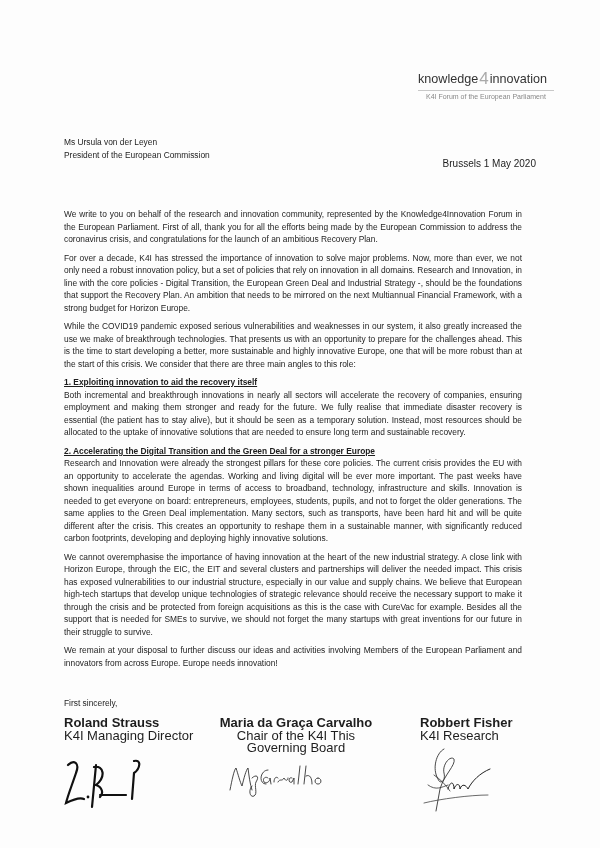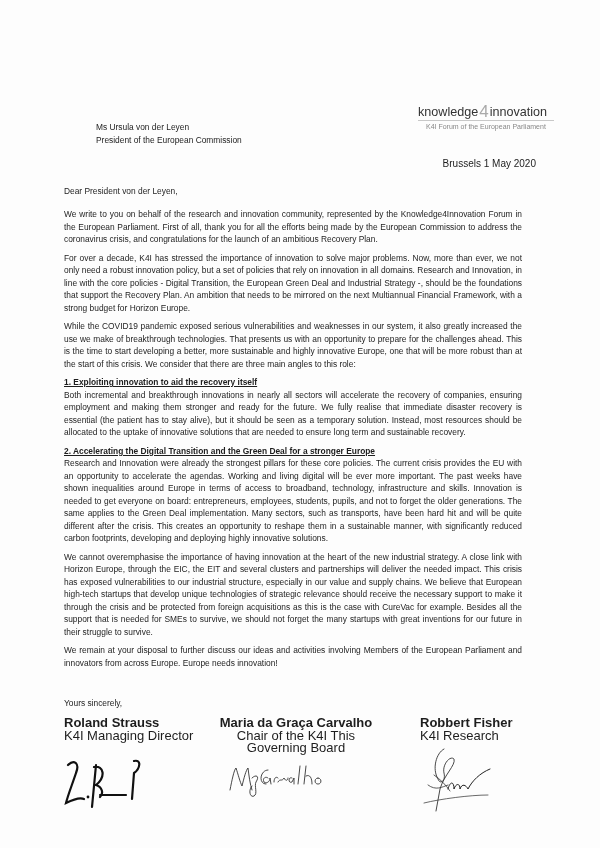--- a/index.html
+++ b/index.html
@@ -2,27 +2,27 @@
 <html><head>
 <meta charset="utf-8">
 <style>
   html, body { margin:0; padding:0; }
   body {
     width:600px; height:848px; background:#ffffff; position:relative; overflow:hidden;
     font-family:"Liberation Sans", "DejaVu Sans", sans-serif; color:#1a1a1a;
   }
   .page { position:absolute; left:0; top:0; width:600px; height:848px; background:#fdfdfd; }
   .logo { position:absolute; left:418px; top:68px; width:140px; text-align:left; }
-  .logo-main { font-size:12.6px; color:#333; letter-spacing:0; white-space:nowrap; line-height:14px;margin-top:36px; }
+  .logo-main { font-size:12.6px; color:#333; letter-spacing:0; white-space:nowrap; line-height:20px; }
   .logo-four { font-size:17px; color:#aaa; font-weight:300; margin:0 1px; position:relative; top:1px; }
   .logo-rule { height:1px; background:#c8c8c8; margin:1px 0 1px 0; width:136px; }
   .logo-sub { font-size:7px; color:#888; white-space:nowrap; padding-left:8px; line-height:9px; }
 
   .text { position:absolute; left:64px; width:474px; font-size:8.4px; line-height:12.5px; color:#1d1d1d; }
-  .addr { top:121px;margin-left:32px; }
+  .addr { top:136px; }
   .date { position:absolute; top:158px; left:420px; width:116px; text-align:right; font-size:10px; color:#1d1d1d; }
   .salut { top:185px; }
   .body-block { top:208px; }
   .p { margin:0 16px 6px 0; text-align:justify; }
   .h { font-weight:bold; margin:0;text-decoration:underline; }
   .closing { top:697px; }
 
   .sig-col { position:absolute; top:717px; font-size:13px; line-height:12.5px; color:#1d1d1d; }
   .sig-name { font-weight:bold; }
   .sig1 { left:64px; }
@@ -45,21 +45,20 @@
     <div class="logo-sub">K4I Forum of the European Parliament</div>
   </div>
 
   <div class="text addr">
     <div>Ms Ursula von der Leyen</div>
     <div>President of the European Commission</div>
   </div>
 
   <div class="date">Brussels 1 May 2020</div>
 
-  <div class="text salut">Dear President von der Leyen,</div>
 
   <div class="text body-block">
     <p class="p">We write to you on behalf of the research and innovation community, represented by the Knowledge4Innovation Forum in the European Parliament. First of all, thank you for all the efforts being made by the European Commission to address the coronavirus crisis, and congratulations for the launch of an ambitious Recovery Plan.</p>
     <p class="p">For over a decade, K4I has stressed the importance of innovation to solve major problems. Now, more than ever, we not only need a robust innovation policy, but a set of policies that rely on innovation in all domains. Research and Innovation, in line with the core policies - Digital Transition, the European Green Deal and Industrial Strategy -, should be the foundations that support the Recovery Plan. An ambition that needs to be mirrored on the next Multiannual Financial Framework, with a strong budget for Horizon Europe.</p>
     <p class="p">While the COVID19 pandemic exposed serious vulnerabilities and weaknesses in our system, it also greatly increased the use we make of breakthrough technologies. That presents us with an opportunity to prepare for the challenges ahead. This is the time to start developing a better, more sustainable and highly innovative Europe, one that will be more robust than at the start of this crisis. We consider that there are three main angles to this role:</p>
 
     <div>
       <p class="h">1. Exploiting innovation to aid the recovery itself</p>
       <p class="p">Both incremental and breakthrough innovations in nearly all sectors will accelerate the recovery of companies, ensuring employment and making them stronger and ready for the future. We fully realise that immediate disaster recovery is essential (the patient has to stay alive), but it should be seen as a temporary solution. Instead, most resources should be allocated to the uptake of innovative solutions that are needed to ensure long term and sustainable recovery.</p>
     </div>
@@ -67,21 +66,21 @@
       <p class="h">2. Accelerating the Digital Transition and the Green Deal for a stronger Europe</p>
       <p class="p">Research and Innovation were already the strongest pillars for these core policies. The current crisis provides the EU with an opportunity to accelerate the agendas. Working and living digital will be ever more important. The past weeks have shown inequalities around Europe in terms of access to broadband, technology, infrastructure and skills. Innovation is needed to get everyone on board: entrepreneurs, employees, students, pupils, and not to forget the older generations. The same applies to the Green Deal implementation. Many sectors, such as transports, have been hard hit and will be quite different after the crisis. This creates an opportunity to reshape them in a sustainable manner, with significantly reduced carbon footprints, developing and deploying highly innovative solutions.</p>
     </div>
     <div>
       <p class="p">We cannot overemphasise the importance of having innovation at the heart of the new industrial strategy. A close link with Horizon Europe, through the EIC, the EIT and several clusters and partnerships will deliver the needed impact. This crisis has exposed vulnerabilities to our industrial structure, especially in our value and supply chains. We believe that European high-tech startups that develop unique technologies of strategic relevance should receive the necessary support to make it through the crisis and be protected from foreign acquisitions as this is the case with CureVac for example. Besides all the support that is needed for SMEs to survive, we should not forget the many startups with great inventions for our future in their struggle to survive.</p>
     </div>
 
     <p class="p">We remain at your disposal to further discuss our ideas and activities involving Members of the European Parliament and innovators from across Europe. Europe needs innovation!</p>
   </div>
 
-  <div class="text closing">Yours sincerely,</div>
+  <div class="text closing">First sincerely,</div>
 
   <div class="sig-col sig1">
     <div class="sig-name">Roland Strauss</div>
     <div>K4I Managing Director</div>
   </div>
   <div class="sig-col sig2">
     <div class="sig-name">Maria da Graça Carvalho</div>
     <div>Chair of the K4I This Governing Board</div>
   </div>
   <div class="sig-col sig3">

